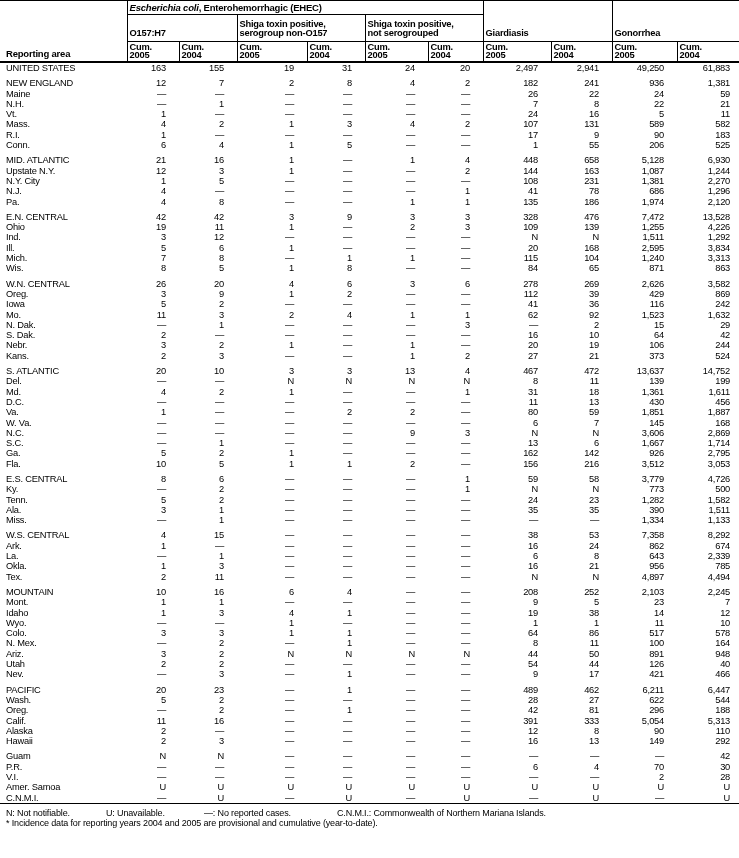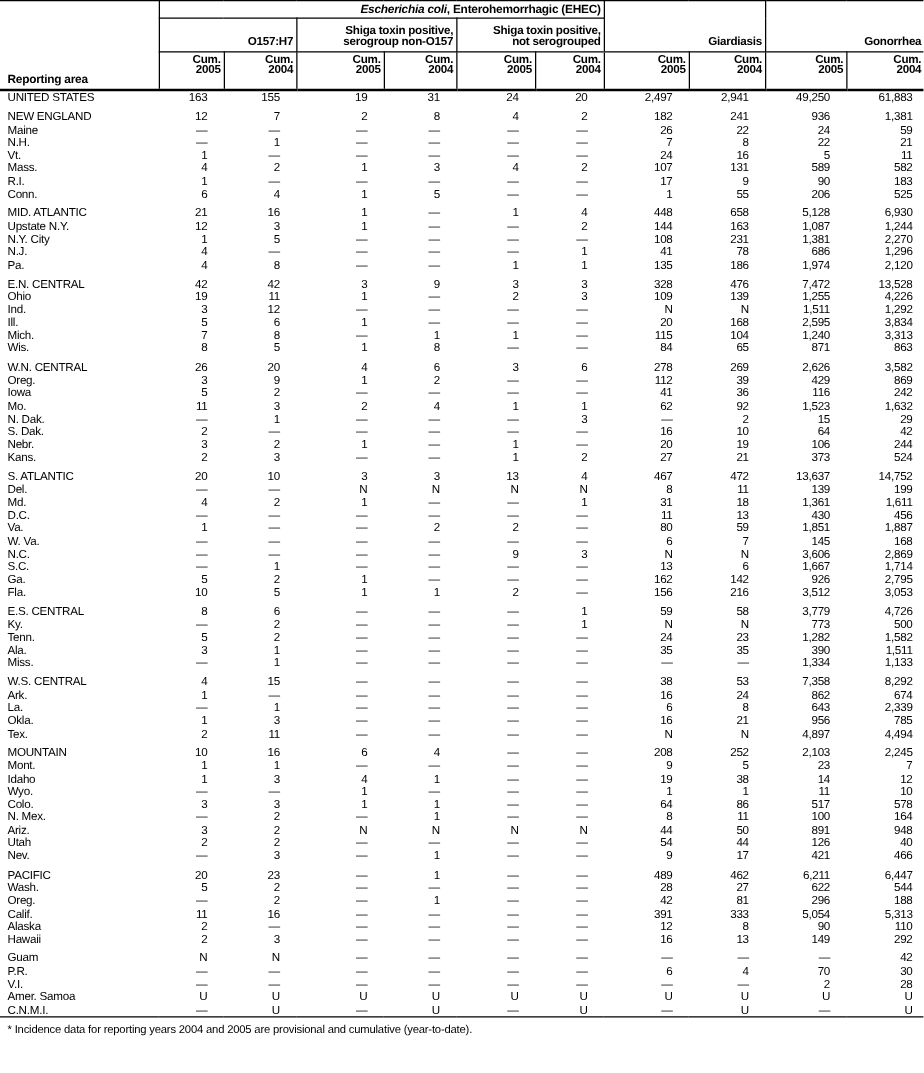--- a/index.html
+++ b/index.html
@@ -26,38 +26,38 @@
     border-collapse: collapse;
     table-layout: fixed;
     width: 739px;
     border-bottom: 1px solid #000;
   }
   
   thead td {
     font-weight: bold;
     font-size: 9.3px;
     line-height: 9px;
-    text-align: right;
+    text-align: left;
     vertical-align: bottom;
     padding: 1px 2px 3px 2px;
     letter-spacing: -0.2px;
   }
   td.area-head {
     text-align: left;
     vertical-align: bottom;
     padding: 0 0 3px 6px;
     font-size: 9.5px;
   }
   .bt { border-top: 1px solid #000; }
   .br { border-right: 1px solid #000; }
   .bb { border-bottom: 1px solid #000; }
   .bb2 { border-bottom: 2px solid #000; }
   tr.h-a td.ehec { height: 14px; padding-bottom: 2px; font-size: 9.5px; }
   tr.h-b td { height: 27px; margin-top: 48px; }
-  tr.h-c td { height: 15px; padding-bottom: 12px; }
+  tr.h-c td { height: 15px; padding-bottom: 2px; }
   tr.h-c .cum div { line-height: 8px; }
   
   tbody td {
     font-size: 9.3px;
     line-height: 10.3px;
     letter-spacing: -0.2px;
     white-space: nowrap;
     padding: 0;
     vertical-align: bottom;
   }
@@ -1029,16 +1029,17 @@
           <td class="val">U</td>
           <td class="val">—</td>
           <td class="val">U</td>
           <td class="val">—</td>
           <td class="val">U</td>
         </tr>
       </tbody>
   </table>
 
   <div class="footnotes">
+    <div class="fn-row"><span class="fn-n">N: Not notifiable.</span><span class="fn-u">U: Unavailable.</span><span class="fn-dash">—: No reported cases.</span><span>C.N.M.I.: Commonwealth of Northern Mariana Islands.</span></div>
     <div class="fn-row">* Incidence data for reporting years 2004 and 2005 are provisional and cumulative (year-to-date).</div>
   </div>
 
 </div>
 
 </body></html>

